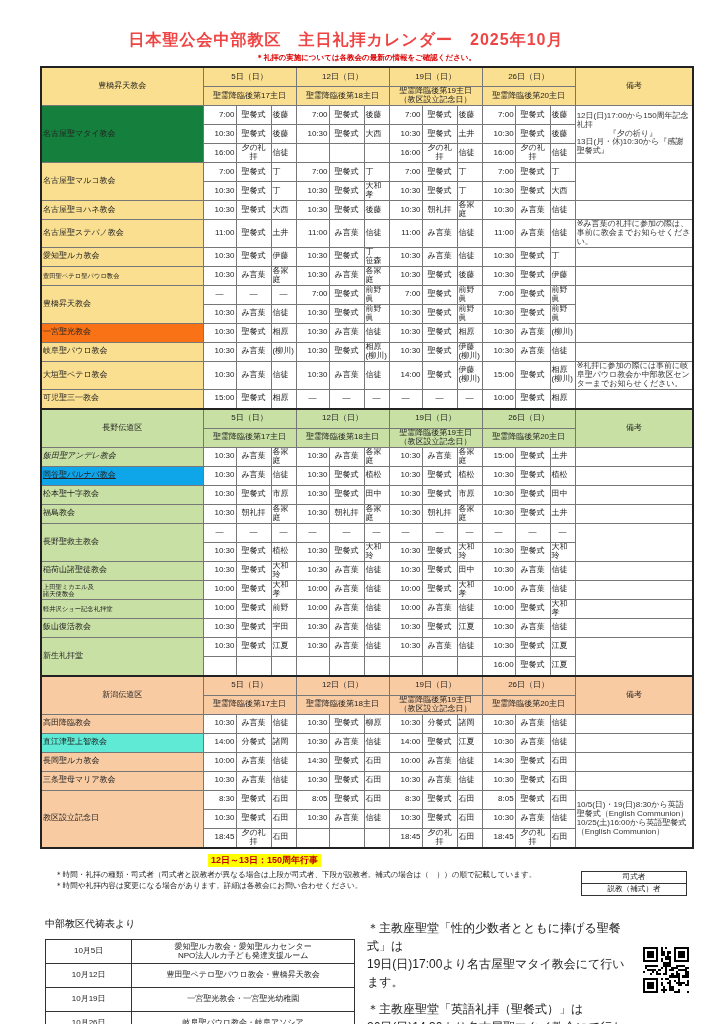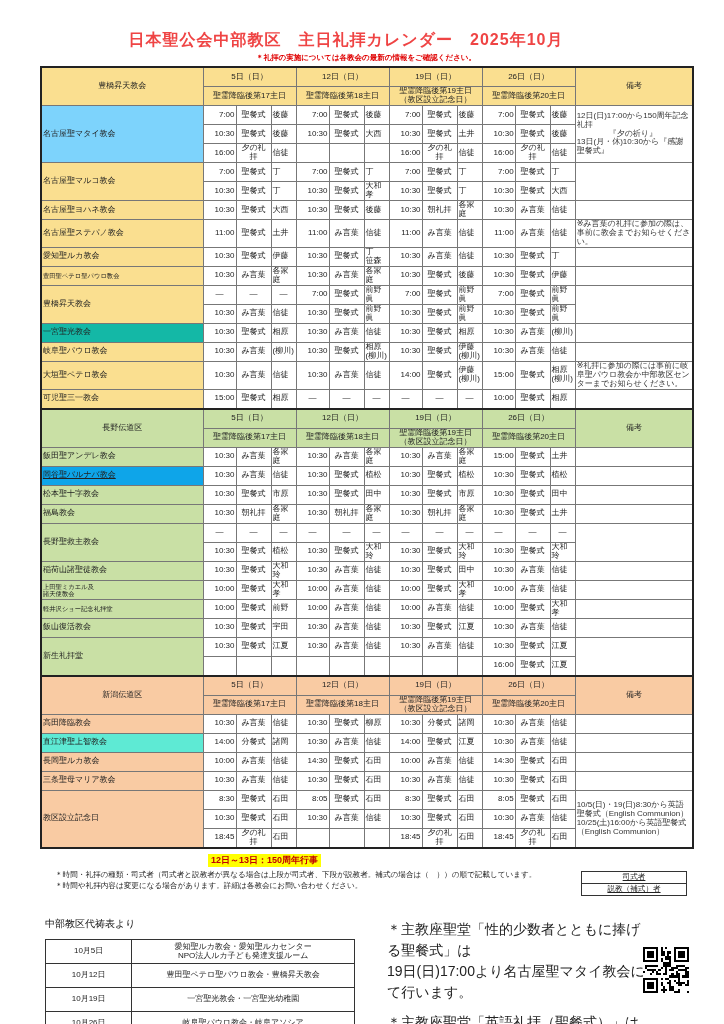--- a/index.html
+++ b/index.html
@@ -43,32 +43,32 @@
   .highlight-line{
     margin:2px 0 2px 208px;display:inline-block;
     background:#ffff00;color:#c00000;font-size:9px;font-weight:bold;padding:0 3px;
   }
   .notes-wrap{position:relative;margin:0 0 0 55px;width:640px;}
   .note{font-size:7.6px;line-height:1.45;color:#222;}
   .legend{
     position:absolute;right:8px;top:2px;width:104px;
     border:1px solid #333;text-align:center;font-size:7.6px;
   }
-  .legend div{padding:0.5px 0;text-decoration:underline;}
+  .legend div{padding:0.5px 0;}
   .legend div:first-child{border-bottom:1px solid #333;}
   .bottom{display:flex;margin:26px 0 0 45px;width:650px;}
   .bottom-left{width:322px;}
   .inter-title{font-size:10px;margin-bottom:8px;color:#111;}
   table.inter{border-collapse:collapse;table-layout:fixed;width:310px;border:1.5px solid #333;}
   table.inter td{
     border:1px solid #333;font-size:8px;text-align:center;
     height:21px;line-height:1.2;white-space:pre-line;vertical-align:middle;
   }
   .bottom-right{width:328px;position:relative;padding-top:2px;}
-  .rnote{font-size:14px;line-height:1.5;margin-bottom:9px;white-space:pre-line;width:258px;margin-left:20px;}
+  .rnote{font-size:12px;line-height:1.5;margin-bottom:9px;white-space:pre-line;width:258px;}
   .qr{position:absolute;right:6px;top:30px;width:46px;height:46px;}
 </style>
 </head>
 <body>
 
 <div class="page">
   <div class="title">日本聖公会中部教区　主日礼拝カレンダー　2025年10月</div>
   <div class="top-note">＊礼拝の実施については各教会の最新の情報をご確認ください。</div>
 
   <table class="cal" id="main-table">
@@ -98,21 +98,21 @@
           <td class="remark-head g0" rowspan="2" style="background: rgb(250, 223, 144);">備考</td>
         </tr>
         <tr>
           <td class="sunday-head g0" colspan="3" style="background: rgb(250, 223, 144);">聖霊降臨後第17主日</td>
           <td class="sunday-head g0" colspan="3" style="background: rgb(250, 223, 144);">聖霊降臨後第18主日</td>
           <td class="sunday-head g0" colspan="3" style="background: rgb(250, 223, 144);">聖霊降臨後第19主日
 （教区設立記念日）</td>
           <td class="sunday-head g0" colspan="3" style="background: rgb(250, 223, 144);">聖霊降臨後第20主日</td>
         </tr>
         <tr class="church-start">
-          <td class="church-name" rowspan="3" style="background: #7dd3fc;">名古屋聖マタイ教会</td>
+          <td class="church-name" rowspan="3" style="background: #15803d;">名古屋聖マタイ教会</td>
           <td class="ct g0">7:00</td>
           <td class="cy">聖餐式</td>
           <td class="cw">後藤</td>
           <td class="ct g0">7:00</td>
           <td class="cy">聖餐式</td>
           <td class="cw">後藤</td>
           <td class="ct g0">7:00</td>
           <td class="cy">聖餐式</td>
           <td class="cw">後藤</td>
           <td class="ct g0">7:00</td>
@@ -269,21 +269,21 @@
           <td class="cy">聖餐式</td>
           <td class="cw">前野眞</td>
           <td class="ct g0">10:30</td>
           <td class="cy">聖餐式</td>
           <td class="cw">前野眞</td>
           <td class="ct g0">10:30</td>
           <td class="cy">聖餐式</td>
           <td class="cw">前野眞</td>
         </tr>
         <tr class="church-start">
-          <td class="church-name" rowspan="1" style="background: #14b8a6;">一宮聖光教会</td>
+          <td class="church-name" rowspan="1" style="background: #f97316;">一宮聖光教会</td>
           <td class="ct g0">10:30</td>
           <td class="cy">聖餐式</td>
           <td class="cw">相原</td>
           <td class="ct g0">10:30</td>
           <td class="cy">み言葉</td>
           <td class="cw">信徒</td>
           <td class="ct g0">10:30</td>
           <td class="cy">聖餐式</td>
           <td class="cw">相原</td>
           <td class="ct g0">10:30</td>
@@ -352,21 +352,21 @@
           <td class="remark-head g0" rowspan="2" style="background: rgb(201, 224, 165);">備考</td>
         </tr>
         <tr>
           <td class="sunday-head g0" colspan="3" style="background: rgb(201, 224, 165);">聖霊降臨後第17主日</td>
           <td class="sunday-head g0" colspan="3" style="background: rgb(201, 224, 165);">聖霊降臨後第18主日</td>
           <td class="sunday-head g0" colspan="3" style="background: rgb(201, 224, 165);">聖霊降臨後第19主日
 （教区設立記念日）</td>
           <td class="sunday-head g0" colspan="3" style="background: rgb(201, 224, 165);">聖霊降臨後第20主日</td>
         </tr>
         <tr class="church-start">
-          <td class="church-name" rowspan="1" style="background: rgb(201, 224, 165);">飯田聖アンデレ教会</td>
+          <td class="church-name" rowspan="1" style="background: rgb(201, 224, 165); font-style: italic;">飯田聖アンデレ教会</td>
           <td class="ct g0">10:30</td>
           <td class="cy">み言葉</td>
           <td class="cw">各家庭</td>
           <td class="ct g0">10:30</td>
           <td class="cy">み言葉</td>
           <td class="cw">各家庭</td>
           <td class="ct g0">10:30</td>
           <td class="cy">み言葉</td>
           <td class="cw">各家庭</td>
           <td class="ct g0">15:00</td>

